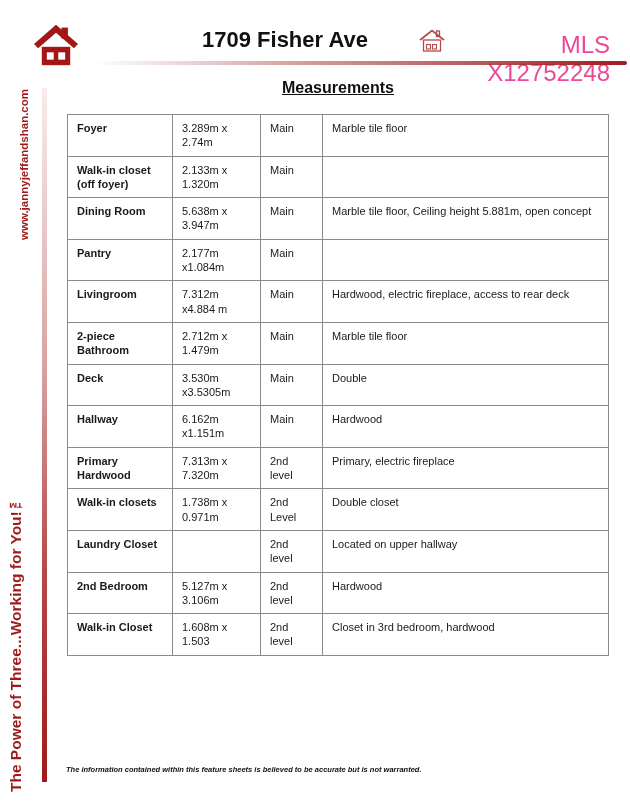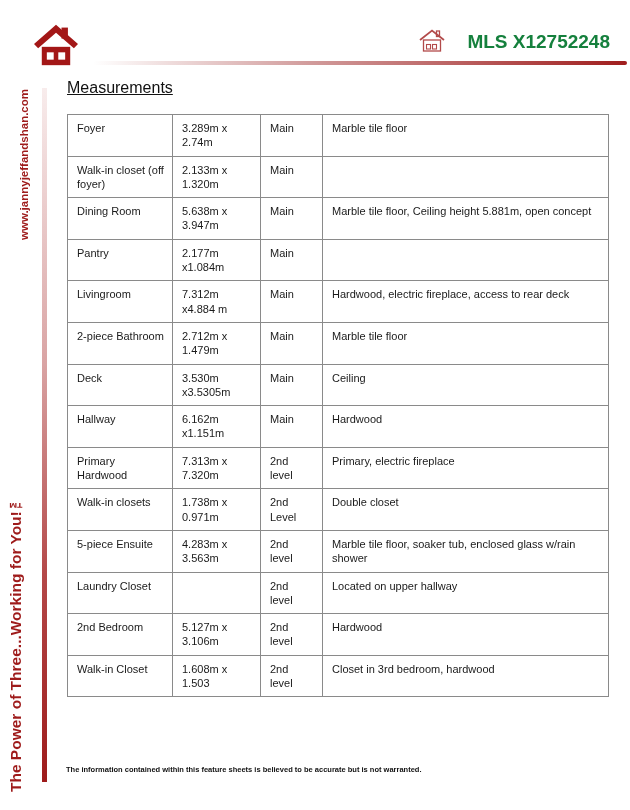--- a/index.html
+++ b/index.html
@@ -72,43 +72,44 @@
     top: 29px;
     width: 26px;
     height: 24px;
   }
   .mls-number {
     position: absolute;
     left: 448px;
     top: 31px;
     width: 162px;
     text-align: right;
-    font-size: 19px;
-    font-weight: bold;
-    color: #15803d;
+    font-size: 24px;
+    font-weight: normal;
+    color: #ec4899;
   }
   .header-line {
     position: absolute;
     left: 93px;
     top: 61px;
     width: 534px;
     height: 4px;
     border-radius: 2px;
     background: linear-gradient(to right, rgba(160,29,29,0) 0%, rgba(173,76,76,0.55) 40%, #A01D1D 100%);
   }
 
   
   .section-title {
     position: absolute;
     left: 67px;
     top: 79px;
     width: 542px;
     margin: 0;
+    text-align: center;
     font-size: 16px;
-    font-weight: normal;
+    font-weight: bold;
     text-decoration: underline;
     color: #111;
   }
 
   
   .meas-table {
     position: absolute;
     left: 67px;
     top: 114px;
     width: 542px;
@@ -120,29 +121,30 @@
   .meas-table col.c-level { width: 62px; }
   .meas-table td {
     border: 1px solid #8a8a8a;
     font-size: 11px;
     color: #1a1a1a;
     padding: 6px 8px 6px 9px;
     vertical-align: top;
     line-height: 1.3;
     height: 26px;
   }
-  .meas-table td.room { font-weight: normal; }
+  .meas-table td.room { font-weight: bold; }
   .meas-table tr:nth-child(5) td { height: 34px; }
 
   
   .disclaimer {
     position: absolute;
     left: 66px;
     top: 765px;
     font-size: 7.5px;
+    font-style: italic;
     font-weight: bold;
     color: #111;
   }
 </style>
 </head>
 <body>
 
 <div class="page">
 
   <div class="sidebar-website">www.jannyjeffandshan.com</div>
@@ -152,20 +154,21 @@
   <span class="house-icon-solid">
     <svg viewBox="0 0 48 46" width="44" height="44" aria-hidden="true">
       <rect x="30" y="4" width="7" height="12" fill="#A31717"></rect>
       <polygon points="24,1 48,22 43.5,26.5 24,9.5 4.5,26.5 0,22" fill="#A31717"></polygon>
       <rect x="8.5" y="25" width="31" height="20" fill="#A31717"></rect>
       <rect x="14" y="31" width="7.5" height="8" fill="#ffffff"></rect>
       <rect x="26.5" y="31" width="7.5" height="8" fill="#ffffff"></rect>
     </svg>
   </span>
 
+  <h1 class="page-title">1709 Fisher Ave</h1>
 
   <span class="house-icon-outline">
     <svg viewBox="0 0 26 24" width="26" height="24" aria-hidden="true">
       <rect x="17.5" y="2" width="3" height="5.5" fill="none" stroke="#b24a4a" stroke-width="1.3"></rect>
       <polyline points="1,11 13,1.5 25,11" fill="none" stroke="#b24a4a" stroke-width="1.7"></polyline>
       <rect x="4.5" y="11" width="17" height="11" fill="none" stroke="#b24a4a" stroke-width="1.3"></rect>
       <rect x="7.5" y="15.5" width="4" height="4.5" fill="none" stroke="#b24a4a" stroke-width="1.1"></rect>
       <rect x="13.5" y="15.5" width="4" height="4.5" fill="none" stroke="#b24a4a" stroke-width="1.1"></rect>
     </svg>
   </span>
@@ -217,47 +220,41 @@
         <tr>
           <td class="room">2-piece Bathroom</td>
           <td>2.712m x 1.479m</td>
           <td>Main</td>
           <td>Marble tile floor</td>
         </tr>
         <tr>
           <td class="room">Deck</td>
           <td>3.530m x3.5305m</td>
           <td>Main</td>
-          <td>Ceiling</td>
+          <td>Double</td>
         </tr>
         <tr>
           <td class="room">Hallway</td>
           <td>6.162m x1.151m</td>
           <td>Main</td>
           <td>Hardwood</td>
         </tr>
         <tr>
           <td class="room">Primary Hardwood</td>
           <td>7.313m x 7.320m</td>
           <td>2nd level</td>
           <td>Primary, electric fireplace</td>
         </tr>
         <tr>
           <td class="room">Walk-in closets</td>
           <td>1.738m x 0.971m</td>
           <td>2nd Level</td>
           <td>Double closet</td>
         </tr>
         <tr>
-          <td class="room">5-piece Ensuite</td>
-          <td>4.283m x 3.563m</td>
-          <td>2nd level</td>
-          <td>Marble tile floor, soaker tub, enclosed glass w/rain shower</td>
-        </tr>
-        <tr>
           <td class="room">Laundry Closet</td>
           <td></td>
           <td>2nd level</td>
           <td>Located on upper hallway</td>
         </tr>
         <tr>
           <td class="room">2nd Bedroom</td>
           <td>5.127m x 3.106m</td>
           <td>2nd level</td>
           <td>Hardwood</td>

